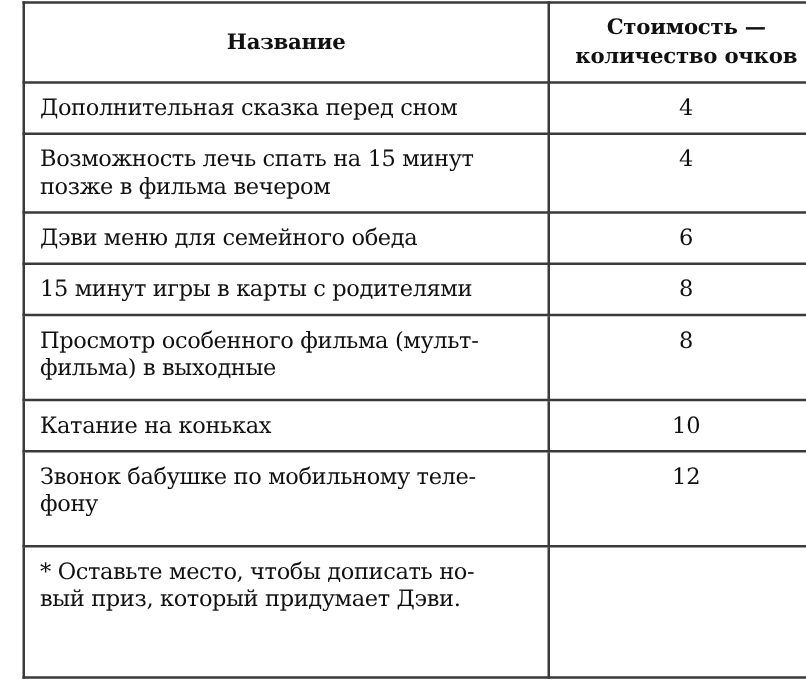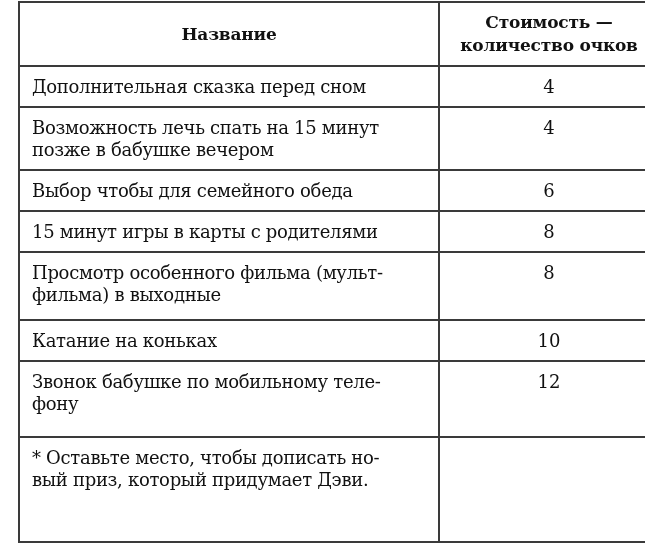--- a/index.html
+++ b/index.html
@@ -62,27 +62,27 @@
 
   <tr style="height:41px">
     <td class="c-name">
           <span class="line">Дополнительная сказка перед сном</span>
         </td>
     <td class="c-cost">4</td>
   </tr>
   <tr style="height:63px">
     <td class="c-name">
           <span class="line">Возможность лечь спать на 15 минут</span>
-          <span class="line">позже в бабушке вечером</span>
+          <span class="line">позже в фильма вечером</span>
         </td>
     <td class="c-cost">4</td>
   </tr>
   <tr style="height:41px">
     <td class="c-name">
-          <span class="line">Выбор чтобы для семейного обеда</span>
+          <span class="line">Дэви меню для семейного обеда</span>
         </td>
     <td class="c-cost">6</td>
   </tr>
   <tr style="height:41px">
     <td class="c-name">
           <span class="line">15 минут игры в карты с родителями</span>
         </td>
     <td class="c-cost">8</td>
   </tr>
   <tr style="height:68px">

